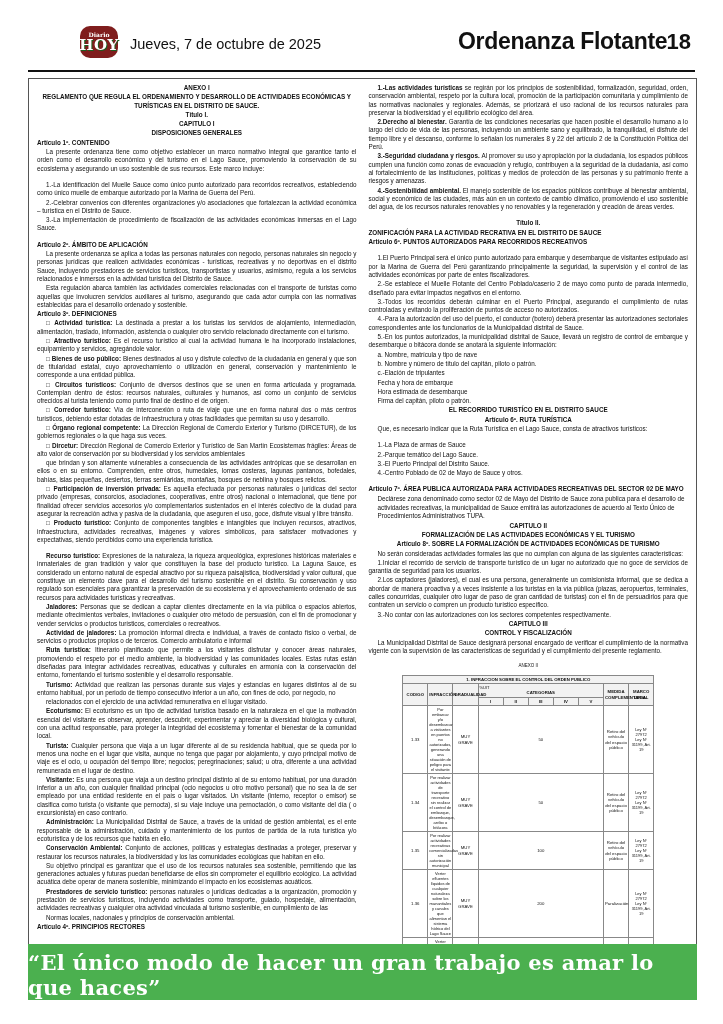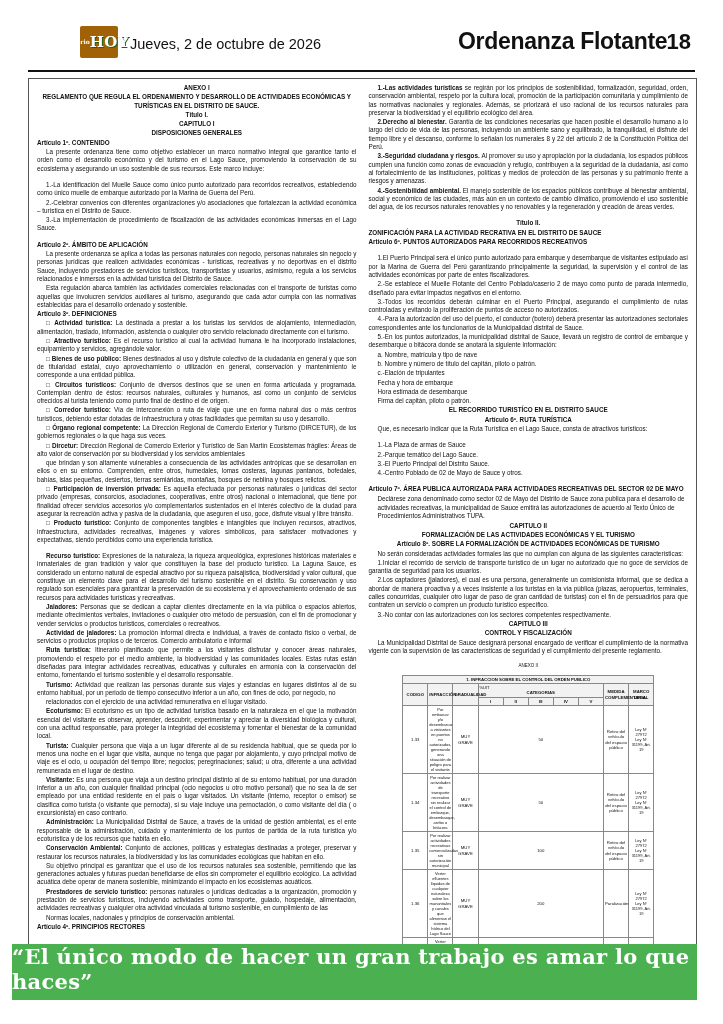--- a/index.html
+++ b/index.html
@@ -1,21 +1,21 @@
 <!DOCTYPE html>
 <html><head>
 <meta charset="utf-8">
 <style>
   html,body{margin:0;padding:0;}
   body{width:723px;height:1024px;background:#fff;font-family:"Liberation Sans",sans-serif;color:#111;overflow:hidden;}
   .page{position:relative;width:723px;height:1024px;background:#fff;}
   
   .hdr{position:absolute;top:24px;left:28px;right:28px;height:40px;}
-  .logo{position:absolute;left:52px;top:2px;width:38px;height:32px;background:#a16207;border-radius:2px;
-        display:flex;flex-direction:row;align-items:center;justify-content:center;}
+  .logo{position:absolute;left:52px;top:2px;width:38px;height:32px;background:#7f1d1d;border-radius:10px;
+        display:flex;flex-direction:column;align-items:center;justify-content:center;}
   .logo-top{font-family:"DejaVu Serif",serif;font-size:6px;color:#fff;font-weight:bold;line-height:6px;}
   .logo-main{font-family:"DejaVu Serif",serif;font-size:15px;color:#fff;font-weight:900;line-height:15px;text-shadow:1px 1px 0 #1b5e20;letter-spacing:.5px;}
   .hdr-date{position:absolute;left:102px;top:12px;font-size:14.5px;color:#111;}
   .hdr-title{position:absolute;left:430px;top:4px;margin:0;font-size:23px;font-weight:bold;letter-spacing:-.3px;}
   .hdr-page{position:absolute;right:4px;top:5px;font-size:22px;font-weight:bold;}
   .rule{position:absolute;top:70px;left:28px;right:28px;height:2px;background:#111;}
   
   .content-box{position:absolute;top:78px;left:28px;right:26px;bottom:72px;border:1px solid #555;
                padding:5px 8px;display:flex;gap:12px;overflow:hidden;}
   .col{flex:1;font-size:6.3px;line-height:1.32;}
@@ -28,35 +28,35 @@
   
   .anexo-label{text-align:center;font-size:4.5px;margin:8px 0 6px;}
   table.infr{border-collapse:collapse;margin:0 auto;width:252px;font-size:4.3px;table-layout:fixed;}
   table.infr th,table.infr td{border:1px solid #888;padding:1px;text-align:center;vertical-align:middle;line-height:1.25;}
   table.infr th{font-weight:bold;background:#f2f2f2;}
   .w-cod{width:22px}.w-inf{width:56px}.w-gra{width:38px}.w-cat{width:10px}.w-med{width:52px}.w-mar{width:40px}
   .cell-marco{white-space:pre-line;font-size:4px;}
   .cell-infr{font-size:4px;}
   .uit-lbl{display:block;text-align:left;font-weight:normal;font-size:4px;}
   
-  .banner{position:absolute;left:12px;right:26px;bottom:24px;height:56px;background:#4bb04f;
-          display:flex;align-items:flex-start;justify-content:center;}
+  .banner{position:absolute;left:28px;right:26px;bottom:24px;height:56px;background:#4bb04f;
+          display:flex;align-items:flex-end;justify-content:center;}
   .banner span{font-family:"DejaVu Serif",serif;font-size:21px;font-weight:bold;color:#fff;letter-spacing:.3px;}
 </style>
 </head>
 <body>
 
 <div class="page">
 
   <header class="hdr">
     <div class="logo">
       <span class="logo-top">Diario</span>
       <span class="logo-main">HOY</span>
     </div>
-    <span class="hdr-date">Jueves, 2 de octubre de  2026</span>
+    <span class="hdr-date">Jueves, 7 de octubre de  2025</span>
     <h1 class="hdr-title">Ordenanza Flotante</h1>
     <span class="hdr-page">18</span>
   </header>
 
   <div class="rule"></div>
 
   <main class="content-box">
     <section class="col">
       <div>
           <p class="blk-center">ANEXO I</p>

